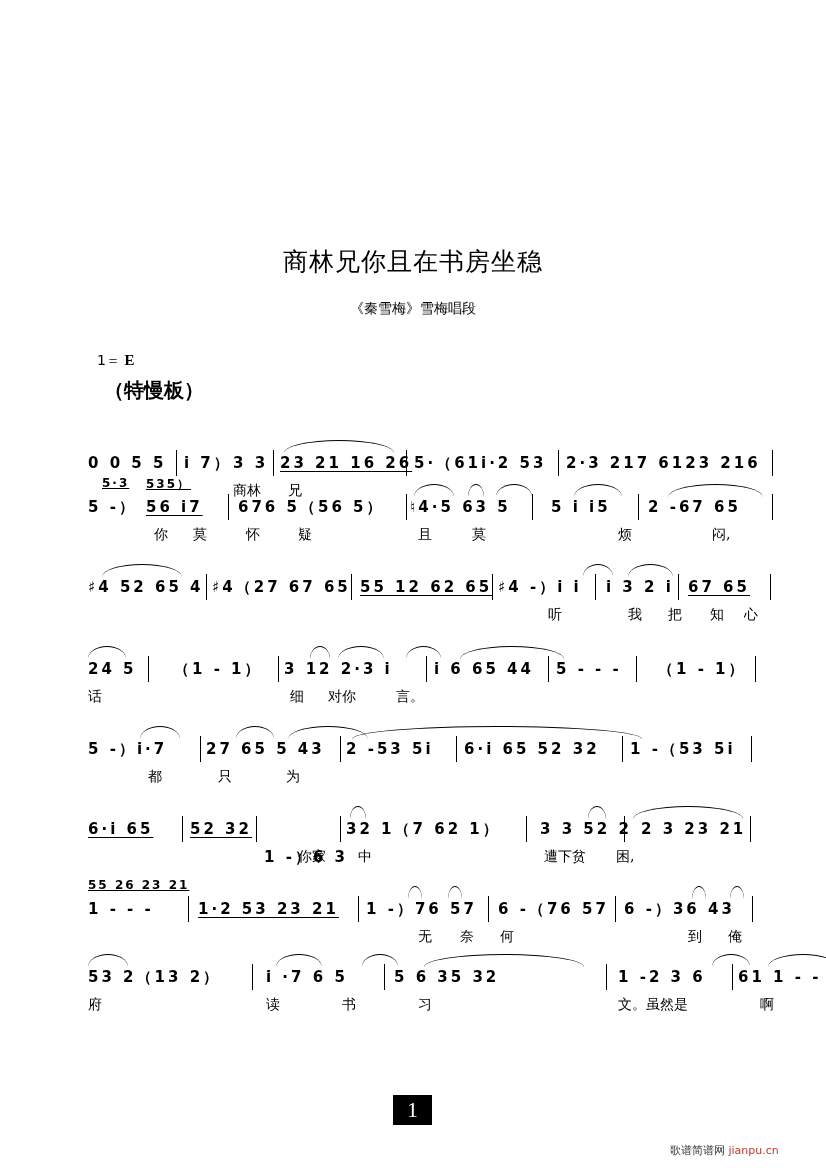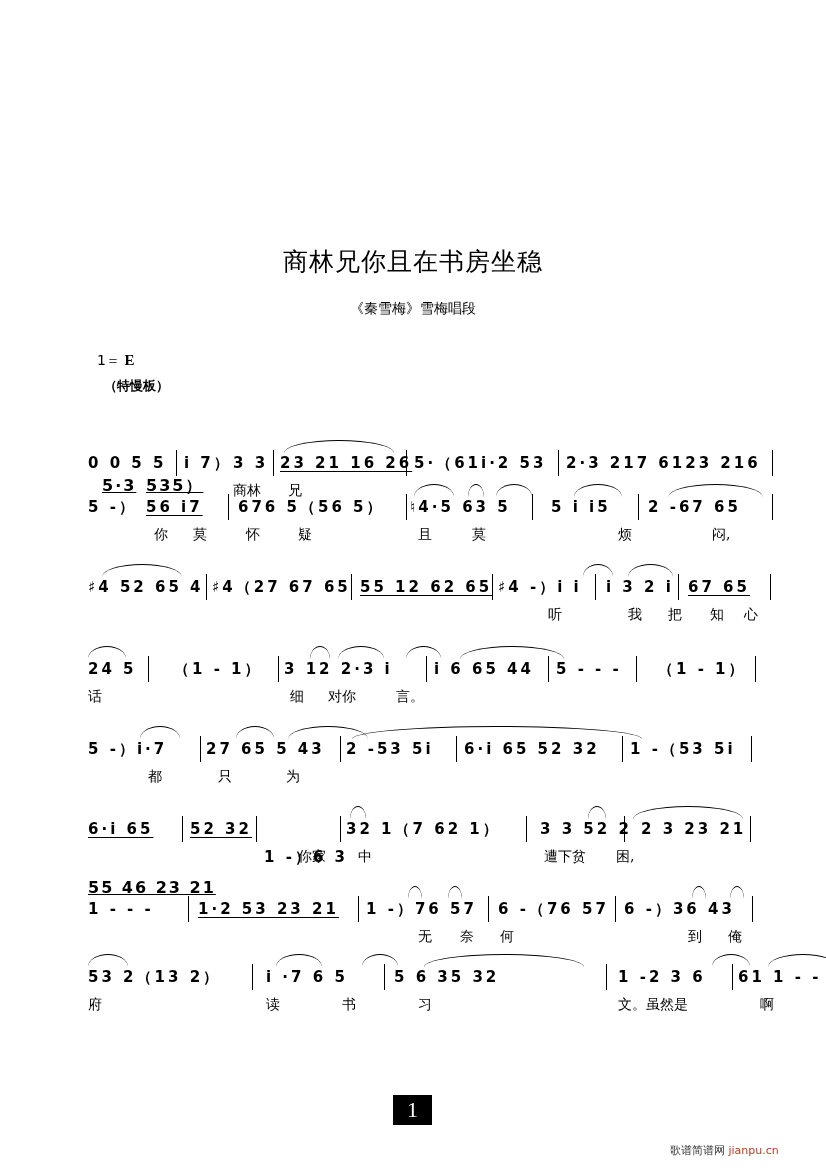--- a/index.html
+++ b/index.html
@@ -4,30 +4,30 @@
 <style>
   html, body { margin:0; padding:0; background:#ffffff; }
   body { width:826px; height:1168px; position:relative; overflow:hidden;
          font-family:"DejaVu Sans","Liberation Sans",sans-serif; color:#000; }
   .title { position:absolute; top:245px; left:0; width:826px; text-align:center;
            font-family:"DejaVu Serif","Liberation Serif",serif; font-size:25px; letter-spacing:1px; }
   .subtitle { position:absolute; top:300px; left:0; width:826px; text-align:center;
            font-family:"DejaVu Serif","Liberation Serif",serif; font-size:14px; }
   .key { position:absolute; top:352px; left:97px; font-size:14px; }
   .key b { font-family:"Liberation Serif",serif; font-size:15px; }
-  .tempo { position:absolute; top:377px; left:104px; font-size:13px; font-weight:bold; }
+  .tempo { position:absolute; top:377px; left:104px; font-size:20px; font-weight:bold; }
   .line { position:absolute; left:88px; width:672px; height:60px; }
   .tok { position:absolute; top:0; font-size:15px; font-weight:bold; white-space:nowrap; letter-spacing:3px; }
   .tok.ul { text-decoration:underline; text-underline-offset:3px; }
   .bar { position:absolute; top:-4px; width:1px; height:26px; background:#000; }
   .slur { position:absolute; top:-14px; height:12px; border-top:1px solid #000;
           border-radius:50% 50% 0 0 / 100% 100% 0 0; }
   .lyric { position:absolute; top:28px; font-size:14px; white-space:nowrap;
            font-family:"DejaVu Serif","Liberation Serif",serif; }
-  .pre { position:absolute; top:-22px; font-size:16px; font-weight:bold; white-space:nowrap; letter-spacing:2px;
+  .pre { position:absolute; top:-22px; font-size:12px; font-weight:bold; white-space:nowrap; letter-spacing:2px;
          text-decoration:underline; }
   .pageno { position:absolute; top:1095px; left:393px; width:39px; height:30px; background:#000; color:#fff;
             font-family:"Liberation Serif",serif; font-size:22px; text-align:center; line-height:30px; }
   .watermark { position:absolute; top:1143px; left:670px; font-size:11px; color:#333; }
   .watermark span { color:#c0392b; }
 </style>
 </head>
 <body>
 
 <div class="title">商林兄你且在书房坐稳</div>
@@ -162,21 +162,21 @@
       <div class="bar" style="left: 662px;"></div>
       <div class="slur" style="left: 262px; width: 16px;"></div>
       <div class="slur" style="left: 500px; width: 18px;"></div>
       <div class="slur" style="left: 545px; width: 110px;"></div>
       <span class="lyric" style="left: 210px;">你家</span>
       <span class="lyric" style="left: 270px;">中</span>
       <span class="lyric" style="left: 456px;">遭下贫</span>
       <span class="lyric" style="left: 528px;">困,</span>
     </div>
     <div class="line" style="top: 900px;">
-      <span class="pre" style="left: 0px;">55 46 23 21</span>
+      <span class="pre" style="left: 0px;">55 26 23 21</span>
       <span class="tok" style="left: 0px;">1 - - -</span>
       <div class="bar" style="left: 100px;"></div>
       <span class="tok ul" style="left: 110px;">1·2 53 23 21</span>
       <div class="bar" style="left: 270px;"></div>
       <span class="tok" style="left: 278px;">1 -）76 57</span>
       <div class="bar" style="left: 400px;"></div>
       <span class="tok" style="left: 410px;">6 -（76 57</span>
       <div class="bar" style="left: 527px;"></div>
       <span class="tok" style="left: 536px;">6 -）36 43</span>
       <div class="bar" style="left: 664px;"></div>

